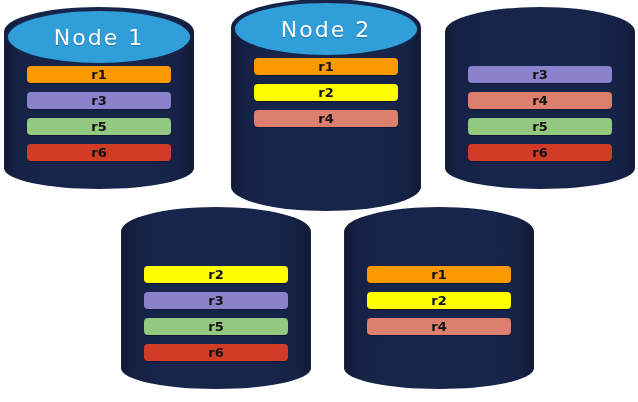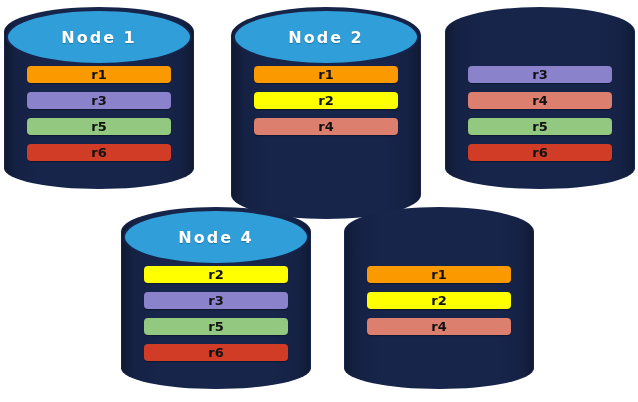--- a/index.html
+++ b/index.html
@@ -65,22 +65,22 @@
     background: #309ed9;
     border: 2px solid #17254b;
     box-sizing: border-box;
     display: flex;
     align-items: center;
     justify-content: center;
   }
 
   .node-label {
     color: #ffffff;
-    font-weight: bold;
-    font-size: 16px;
+    font-weight: normal;
+    font-size: 22px;
     letter-spacing: 2px;
     white-space: nowrap;
     text-shadow: 0 1px 1px rgba(0,0,0,0.25);
   }
 
   
   .bars {
     position: absolute;
     left: 0;
     right: 0;
@@ -104,21 +104,21 @@
 
   .bar-label {
     font-size: 13px;
     font-weight: bold;
     color: #111111;
     line-height: 1;
   }
 
   
   #node-1 { left: 5px;   top: 8px;   width: 188px; height: 180px; }
-  #node-2 { left: 232px; top: 8px;   width: 188px; height: 210px; }
+  #node-2 { left: 232px; top: 0;   width: 188px; height: 210px; }
   #node-3 { left: 446px; top: 8px;   width: 188px; height: 180px; }
   #node-4 { left: 122px; top: 208px; width: 188px; height: 180px; }
   #node-5 { left: 345px; top: 208px; width: 188px; height: 180px; }
 </style>
 </head>
 <body style="background: rgb(255, 255, 255);">
 
 <div id="diagram">
 
   <div class="node" id="node-1">
@@ -177,23 +177,20 @@
         </div>
       <div class="bar" style="background: rgb(209, 60, 38);">
           <span class="bar-label" style="color: rgb(17, 17, 17);">r6</span>
         </div>
     </div>
   </div>
 
   <div class="node" id="node-4">
     <div class="node-body" style="background: rgb(23, 37, 75);"></div>
     <div class="node-shade"></div>
-    <div class="node-top" style="background: rgb(48, 158, 217); border-color: rgb(23, 37, 75);">
-      <span class="node-label" style="color: rgb(255, 255, 255);">Node 4</span>
-    </div>
     <div class="bars">
       <div class="bar" style="background: rgb(255, 255, 0);">
           <span class="bar-label" style="color: rgb(17, 17, 17);">r2</span>
         </div>
       <div class="bar" style="background: rgb(139, 130, 204);">
           <span class="bar-label" style="color: rgb(17, 17, 17);">r3</span>
         </div>
       <div class="bar" style="background: rgb(147, 200, 128);">
           <span class="bar-label" style="color: rgb(17, 17, 17);">r5</span>
         </div>

